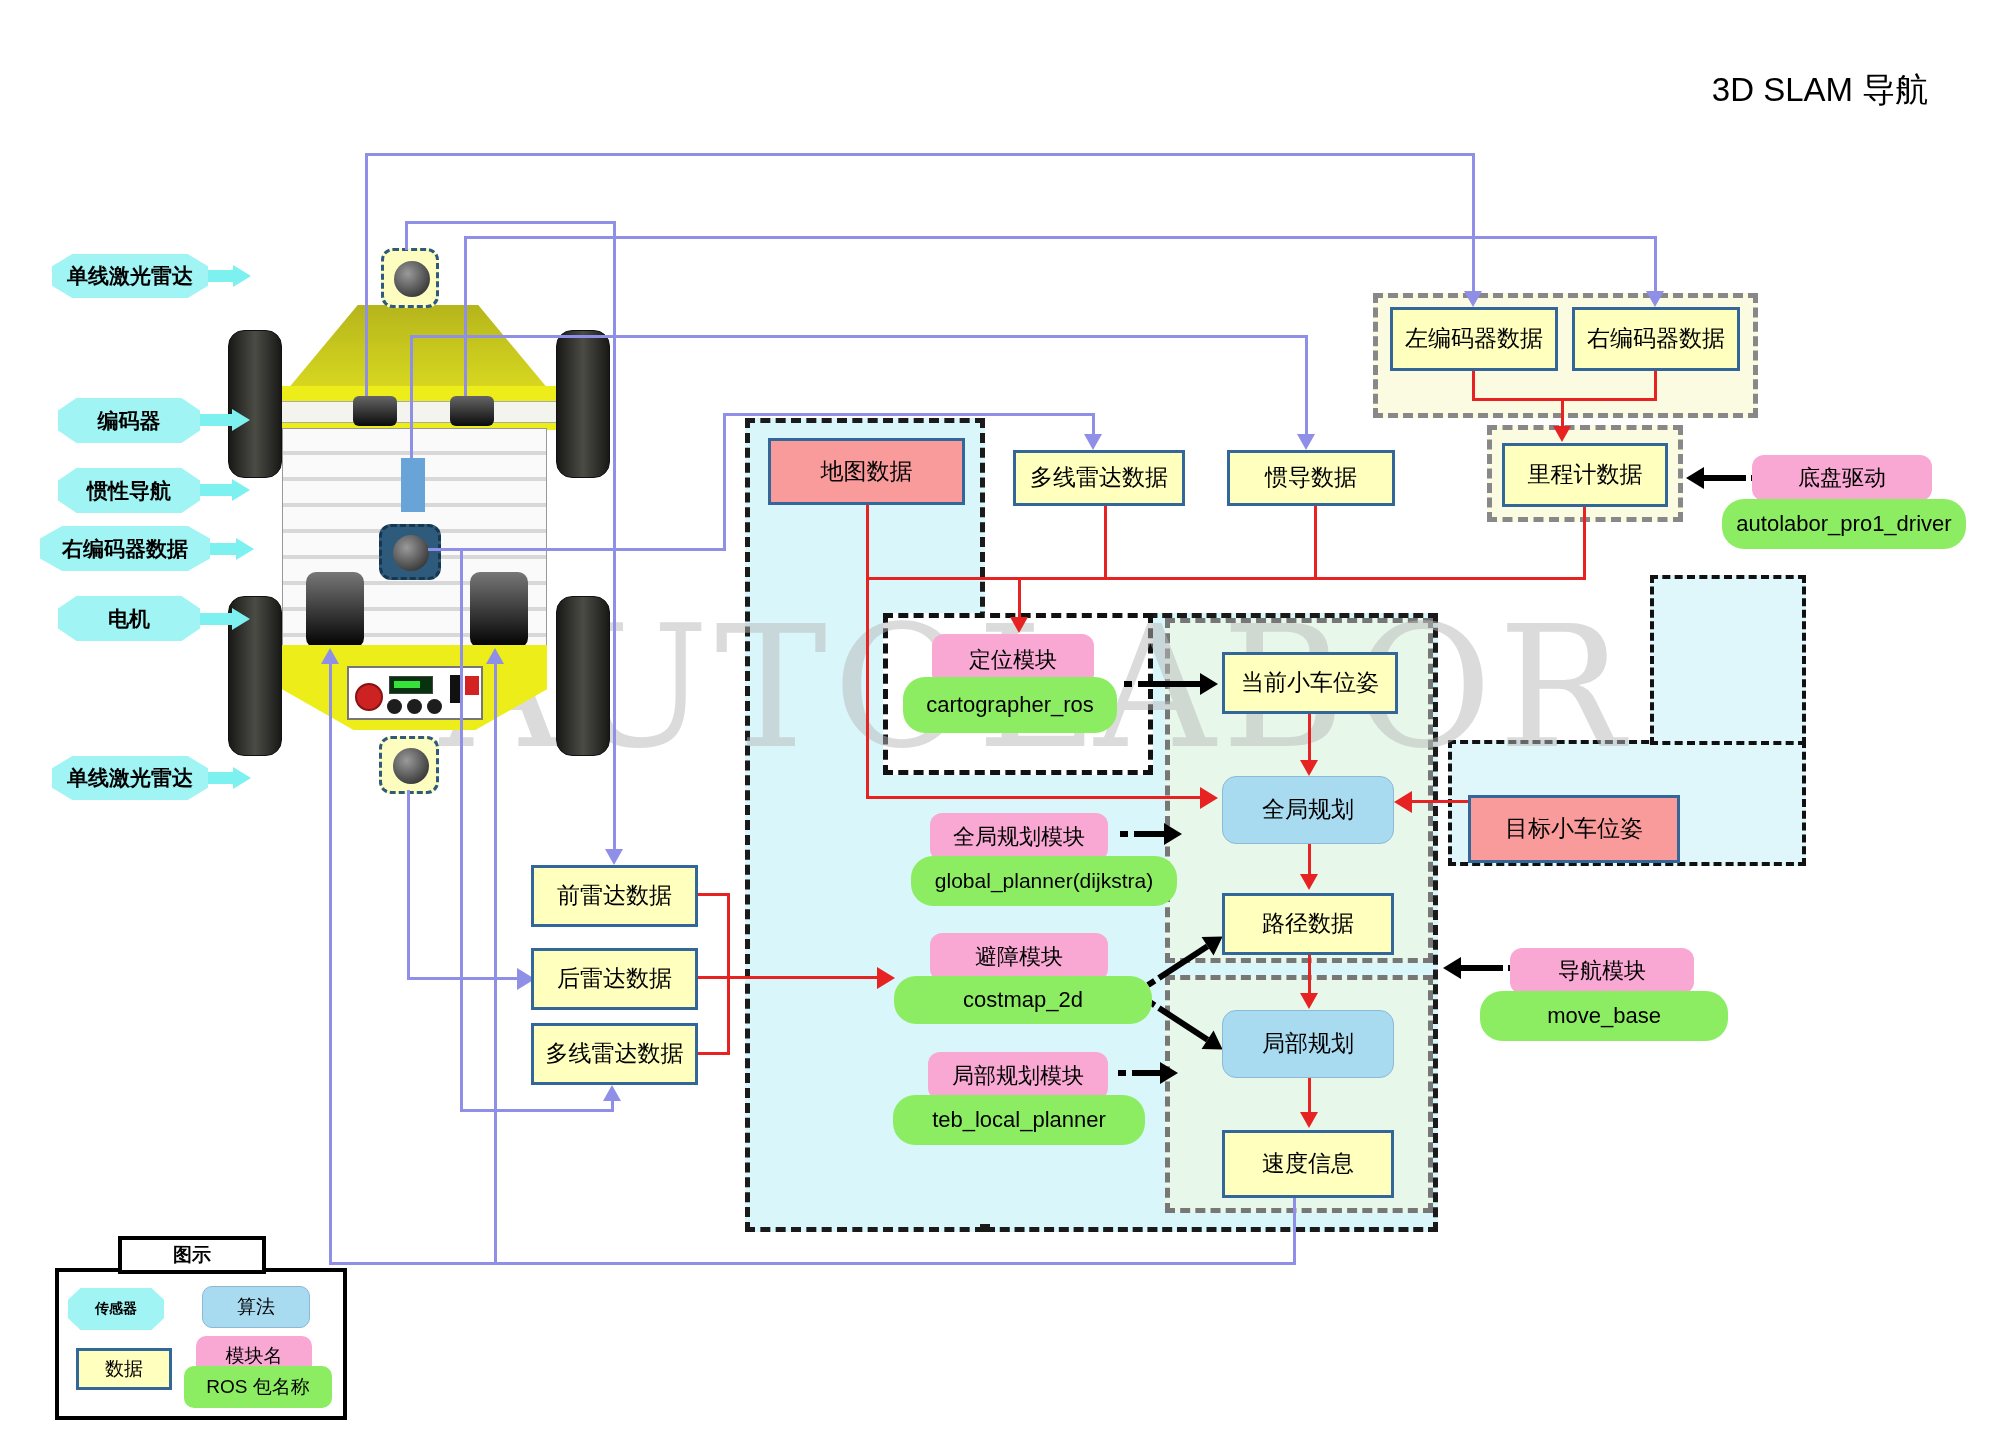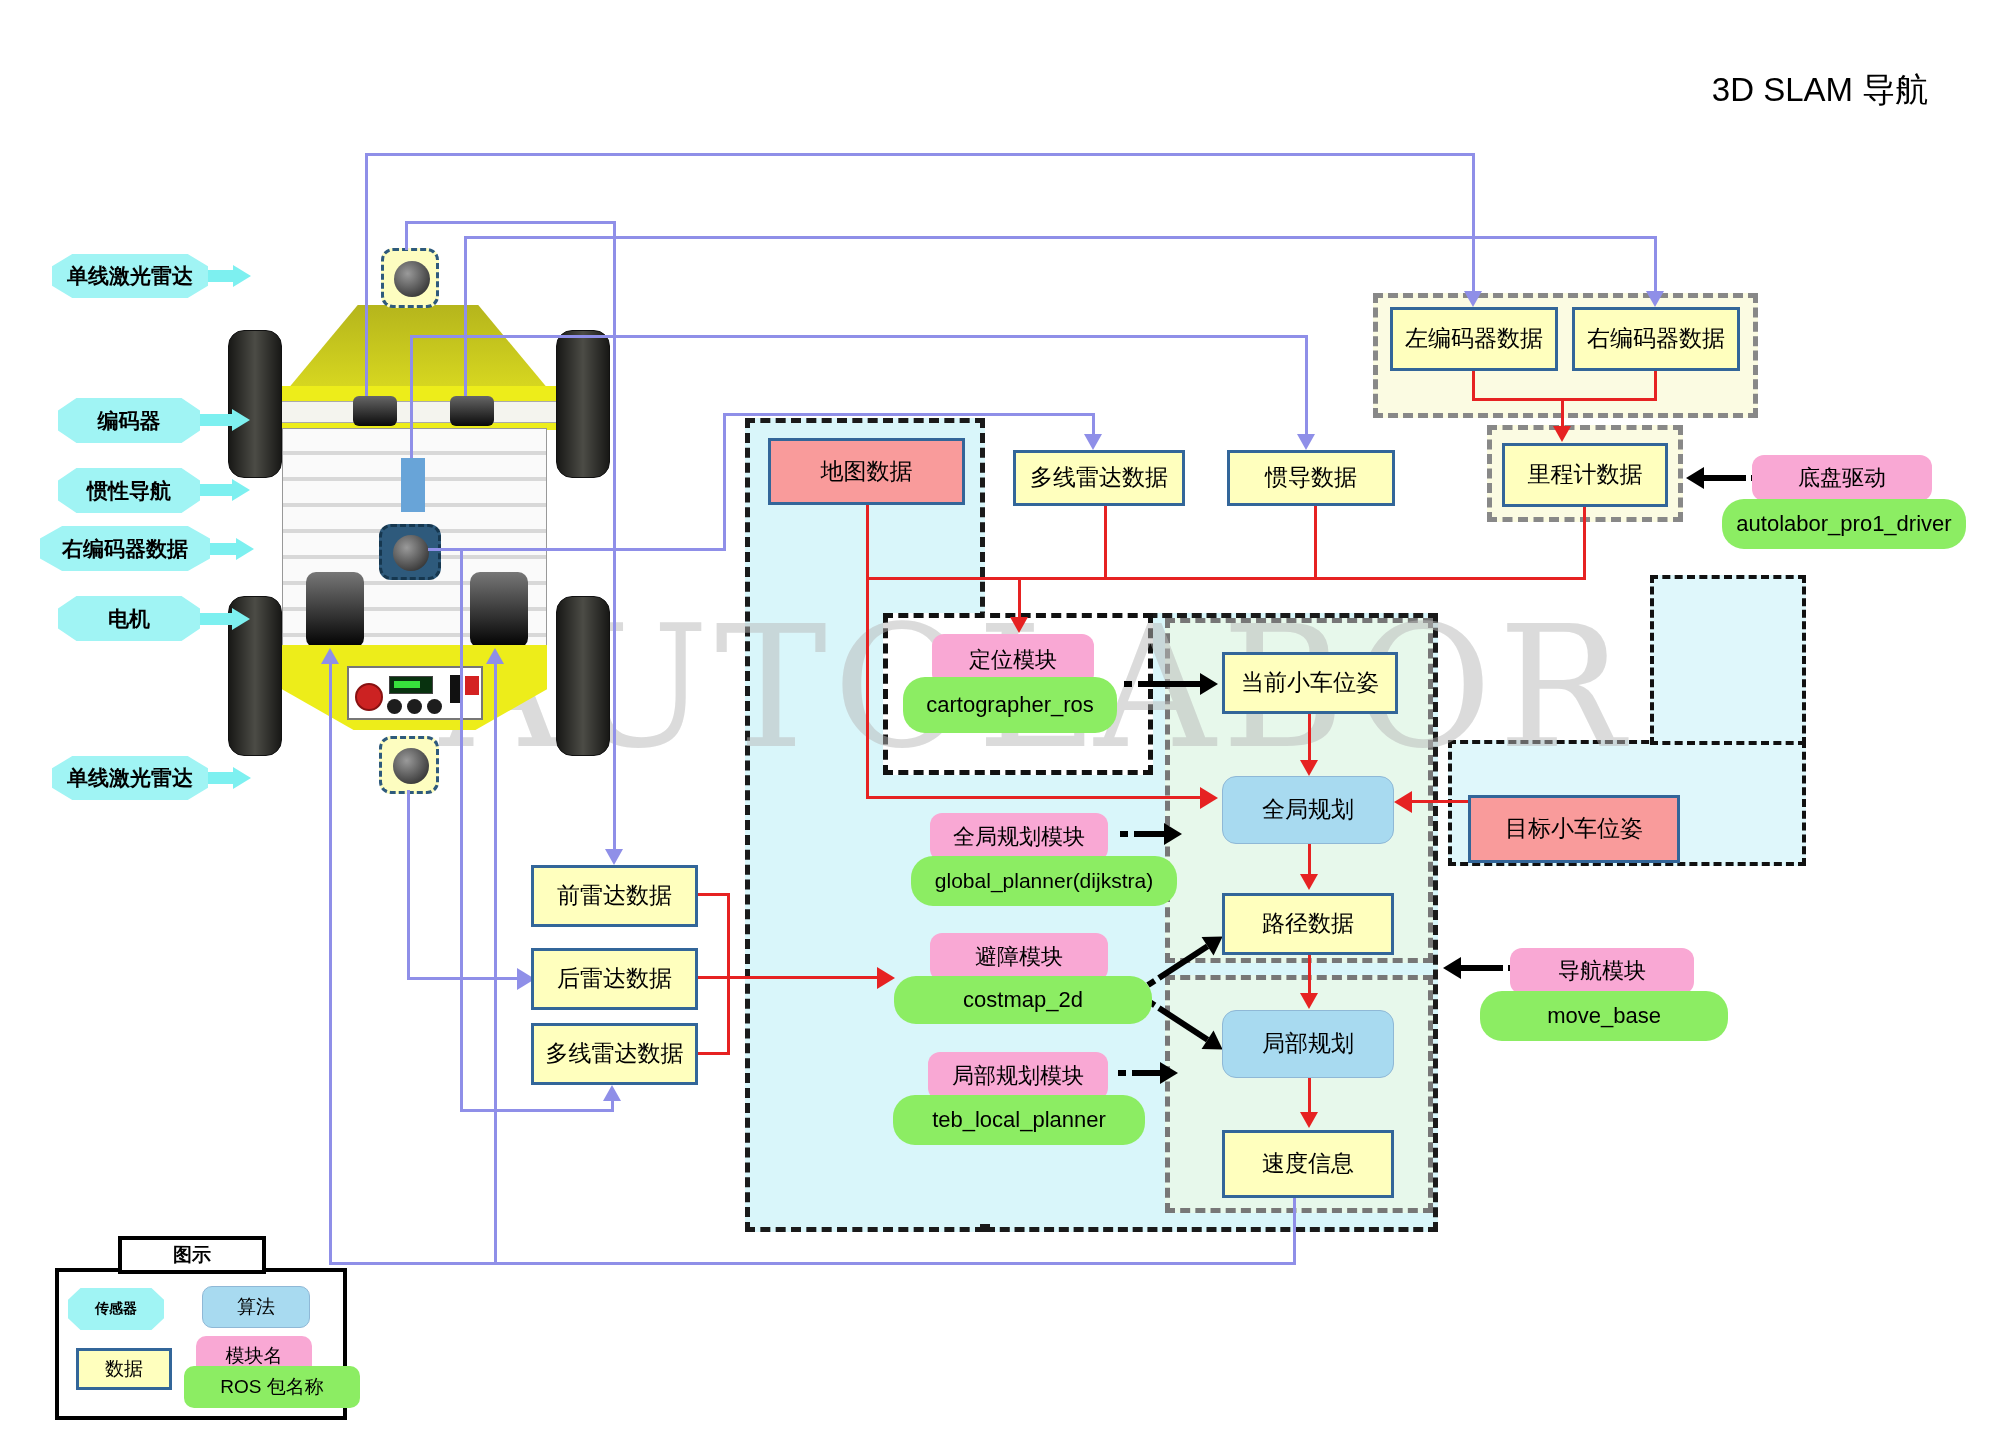--- a/index.html
+++ b/index.html
@@ -257,15 +257,15 @@
 
   <div class="bx gry" style="left:1752px;top:455px;width:180px;height:46px;">底盘驱动</div>
   <div class="bx grn" style="left:1722px;top:499px;width:244px;height:50px;">autolabor_pro1_driver</div>
 
   <div style="position:absolute;left:55px;top:1268px;width:292px;height:152px;background:#fff;border:4px solid #000;z-index:5;box-sizing:border-box;"></div>
   <div style="position:absolute;left:118px;top:1236px;width:148px;height:38px;background:#fff;border:4px solid #000;z-index:6;box-sizing:border-box;display:flex;align-items:center;justify-content:center;font-size:19px;font-weight:bold;">图示</div>
   <div class="cyl" style="left:68px;top:1288px;width:96px;height:42px;font-size:14px;z-index:6;">传感器</div>
   <div class="bx abox" style="left:202px;top:1286px;width:108px;height:42px;font-size:19px;z-index:6;border-radius:10px;">算法</div>
   <div class="bx ybox" style="left:76px;top:1348px;width:96px;height:42px;font-size:19px;z-index:6;">数据</div>
   <div class="bx gry" style="left:196px;top:1336px;width:116px;height:40px;font-size:19px;z-index:6;border-radius:10px;">模块名</div>
-  <div class="bx grn" style="left:184px;top:1366px;width:176px;height:42px;font-size:19px;z-index:6;border-radius:10px;">ROS 包名称</div>
+  <div class="bx grn" style="left:184px;top:1366px;width:148px;height:42px;font-size:19px;z-index:6;border-radius:10px;">ROS 包名称</div>
 
 </div>
 
 </body></html>

